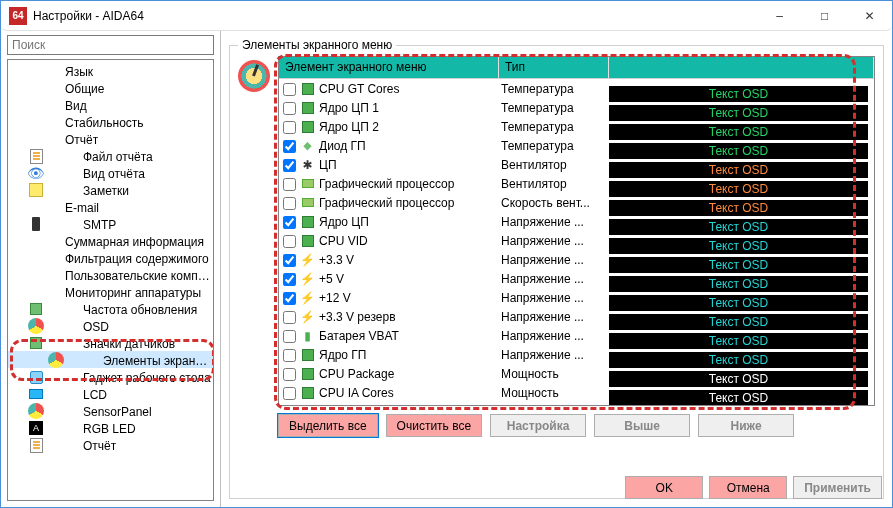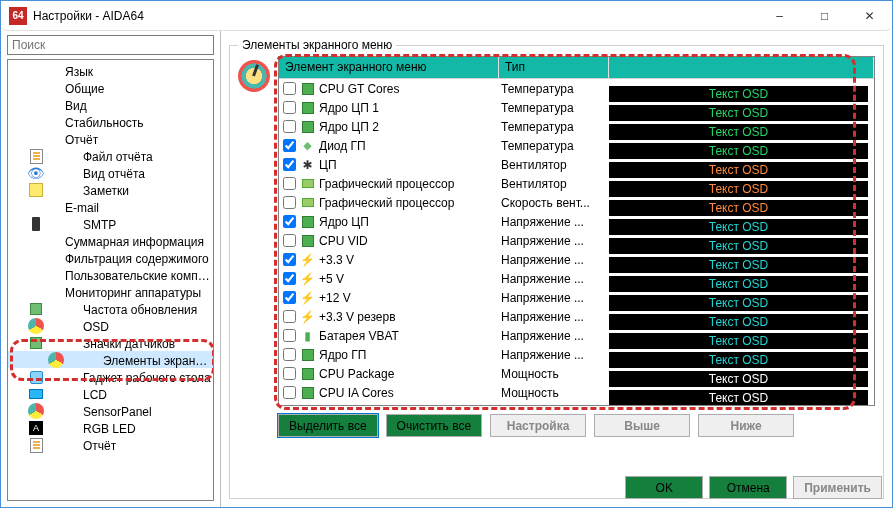--- a/index.html
+++ b/index.html
@@ -167,21 +167,21 @@
   .list-body::-webkit-scrollbar { width:17px; }
   .list-body::-webkit-scrollbar-track { background:#f0f0f0; }
   .list-body::-webkit-scrollbar-thumb { background:#cdcdcd; border:1px solid #a6a6a6; }
 
   .row {
     display: flex;
     align-items: center;
     height: 19px;
     font-size: 12px;
   }
-  .row .c-item { width: 220px; display:flex; align-items:center; padding-left:4px; }
+  .row .c-item { width: 220px; display:flex; align-items:flex-end; padding-left:4px; }
   .row .c-type { width: 110px; padding-left:2px; white-space:nowrap; overflow:hidden; text-overflow:ellipsis; }
   .row .c-osd  { flex: 1; padding: 12px 6px 1px 0; display:flex; }
   .row input[type=checkbox] { margin:0 4px 0 0; width:13px; height:13px; }
   .row .mini-icon {
     width:15px; height:15px; margin-right:4px;
     display:inline-flex; align-items:center; justify-content:center;
     font-size:11px;
   }
   .osd-pill {
     background:#000;
@@ -193,21 +193,21 @@
 
   .list-buttons {
     display:flex;
     gap: 8px;
     margin: 8px 0 0 40px;
   }
   .btn {
     min-width: 96px;
     height: 23px;
     border: 1px solid #adadad;
-    background: #15803d;
+    background: #fca5a5;
     font-family: inherit;
     font-size: 12px;
     padding: 0 10px;
     cursor: default;
   }
   .btn.primary { outline: 1px solid #0078d7; }
   .btn:disabled { color: #888; background:#efefef;font-weight:bold; }
 
   .dlg-buttons {
     position:absolute;

